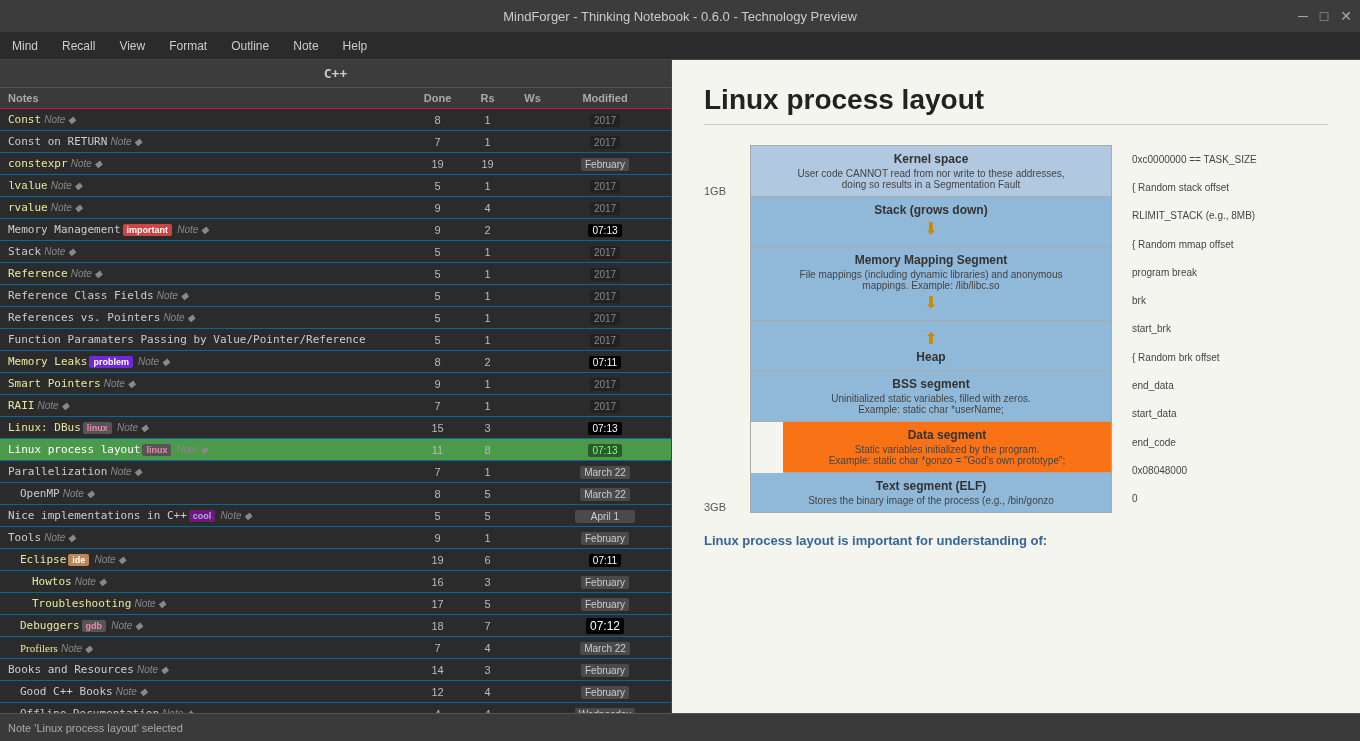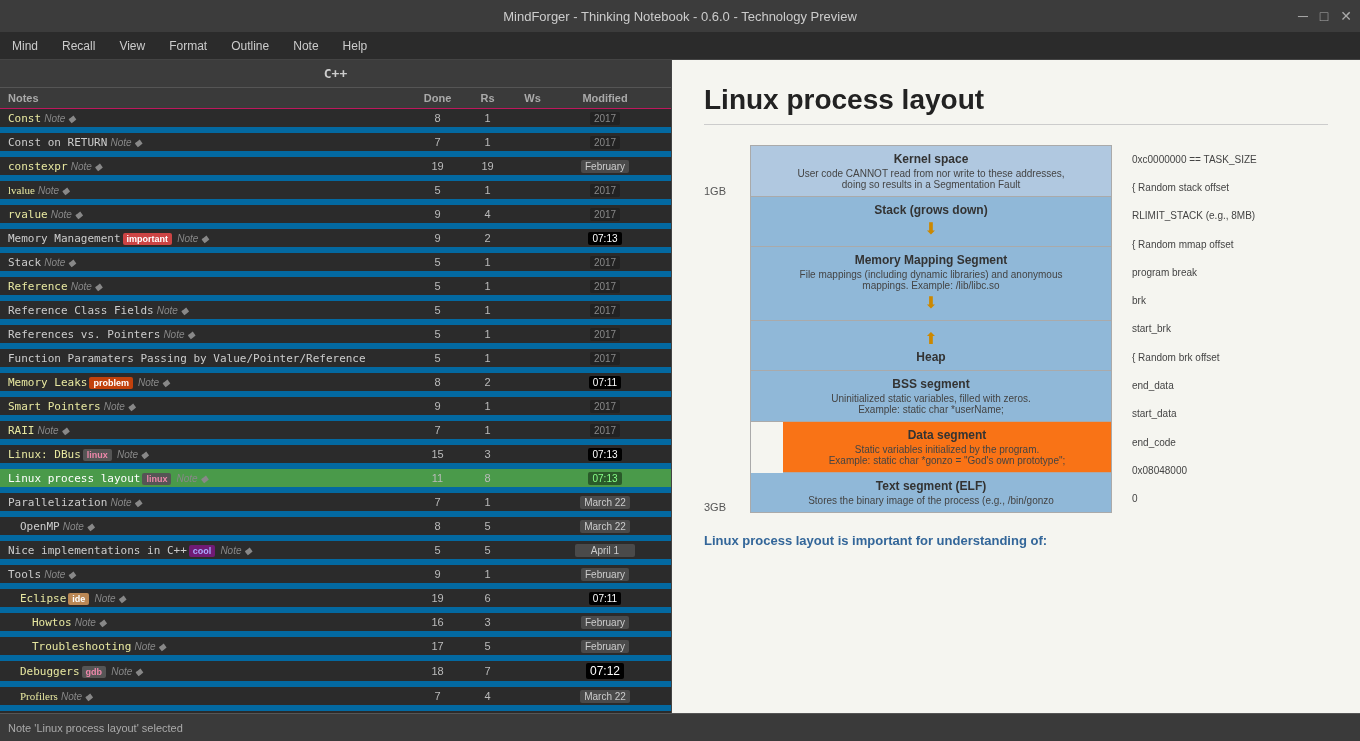--- a/index.html
+++ b/index.html
@@ -93,21 +93,21 @@
     }
     #notes-list::-webkit-scrollbar { width: 6px; }
     #notes-list::-webkit-scrollbar-track { background: #2b2b2b; }
     #notes-list::-webkit-scrollbar-thumb { background: #555; }
 
     .note-row {
       display: grid;
       grid-template-columns: 1fr 55px 45px 45px 100px 16px;
       padding: 2px 0;
       align-items: center;
-      border-bottom: 6px solid #0369a1;
+      border-bottom: 1px solid #0369a1;
       min-height: 22px;
     }
     .note-row.selected { background: #4a9a4a; }
 
     .note-name {
       padding-left: 8px;
       color: #ddd;
       font-size: 11px;
       white-space: nowrap;
       overflow: hidden;
@@ -127,21 +127,21 @@
       border-radius: 2px;
       font-size: 9px;
       font-weight: bold;
       margin: 0 2px;
     }
     .tag.important { background: #c44; color: #fff; }
     .tag.linux { background: #555; color: #e8a; }
     .tag.ide { background: #b85; color: #fff; }
     .tag.gdb { background: #555; color: #e8a; }
     .tag.cool { background: #701a75; color: #aaf; }
-    .tag.problem { background: #c2410c; color: #fff; }
+    .tag.problem { background: #6d28d9; color: #fff; }
 
     .cell-num {
       text-align: center;
       color: #bbb;
       font-size: 11px;
     }
     .date-badge {
       text-align: center;
       font-size: 10px;
       border-radius: 2px;
@@ -313,21 +313,21 @@
         </div>
         <div class="note-row">
           <div class="note-name"><span style="font-family:monospace;color:#e8e8a0">constexpr</span> <span class="note-type"><em>Note</em> ◆</span></div>
           <div class="cell-num">19</div>
           <div class="cell-num">19</div>
           <div class="cell-num"></div>
           <div style="text-align: center;"><span class="date-badge" style="background: rgb(74, 74, 74); color: rgb(204, 204, 204); display: inline-block; padding: 1px 4px; border-radius: 2px; font-size: 10px;">February</span></div>
           <div></div>
         </div>
         <div class="note-row">
-          <div class="note-name"><span style="font-family:Liberation Serif, serif;color:#e8e8a0">lvalue</span> <span class="note-type"><em>Note</em> ◆</span></div>
+          <div class="note-name"><span style="font-family:Liberation Mono, monospace;color:#e8e8a0">lvalue</span> <span class="note-type"><em>Note</em> ◆</span></div>
           <div class="cell-num">5</div>
           <div class="cell-num">1</div>
           <div class="cell-num"></div>
           <div style="text-align: center;"><span class="date-badge" style="background: rgb(34, 34, 34); color: rgb(136, 136, 136); display: inline-block; padding: 1px 4px; border-radius: 2px; font-size: 10px;">2017</span></div>
           <div></div>
         </div>
         <div class="note-row">
           <div class="note-name"><span style="font-family:monospace;color:#e8e8a0">rvalue</span> <span class="note-type"><em>Note</em> ◆</span></div>
           <div class="cell-num">9</div>
           <div class="cell-num">4</div>

